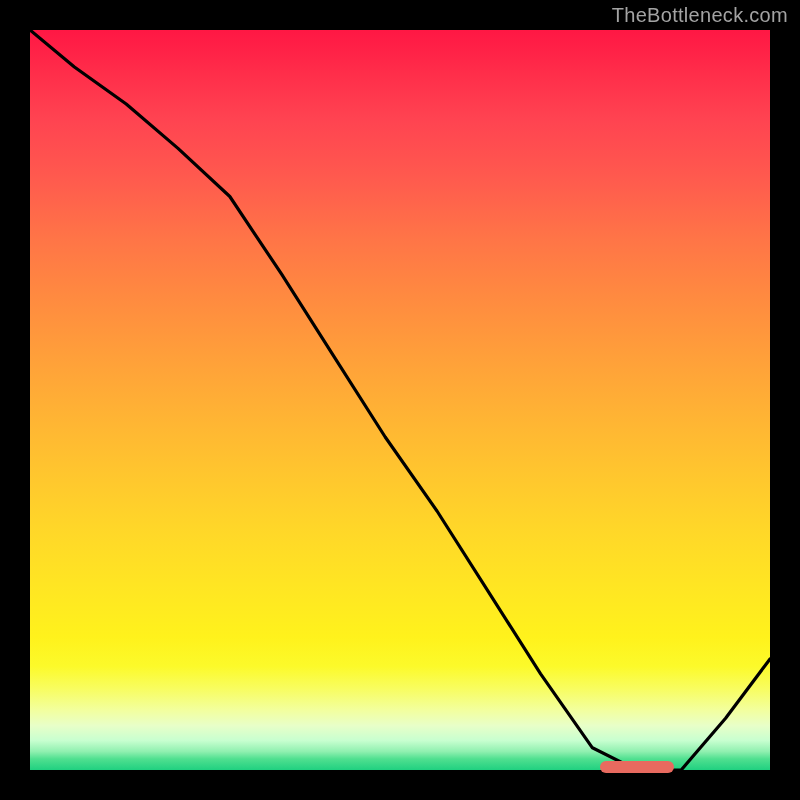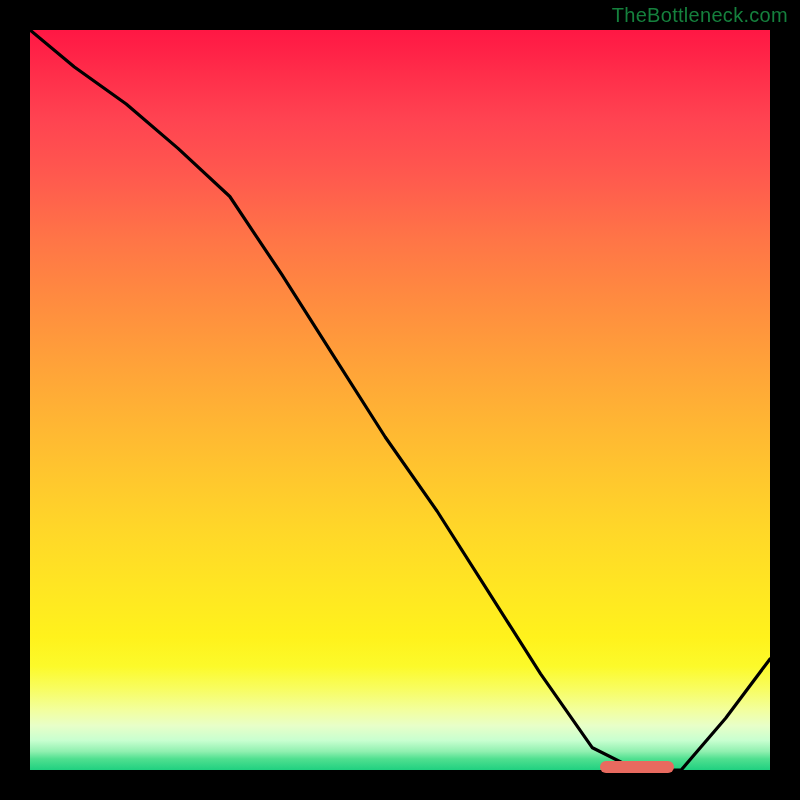--- a/index.html
+++ b/index.html
@@ -12,21 +12,21 @@
   }
   .container {
     position: relative;
     width: 800px;
     height: 800px;
   }
   .watermark {
     position: absolute;
     top: 4px;
     right: 12px;
-    color: #15803d;
+    color: #a3a3a3;
     font-family: Arial, Helvetica, sans-serif;
     font-size: 20px;
     font-weight: 500;
     letter-spacing: 0.3px;
   }
   .plot-area {
     position: absolute;
     left: 30px;
     top: 30px;
     width: 740px;

